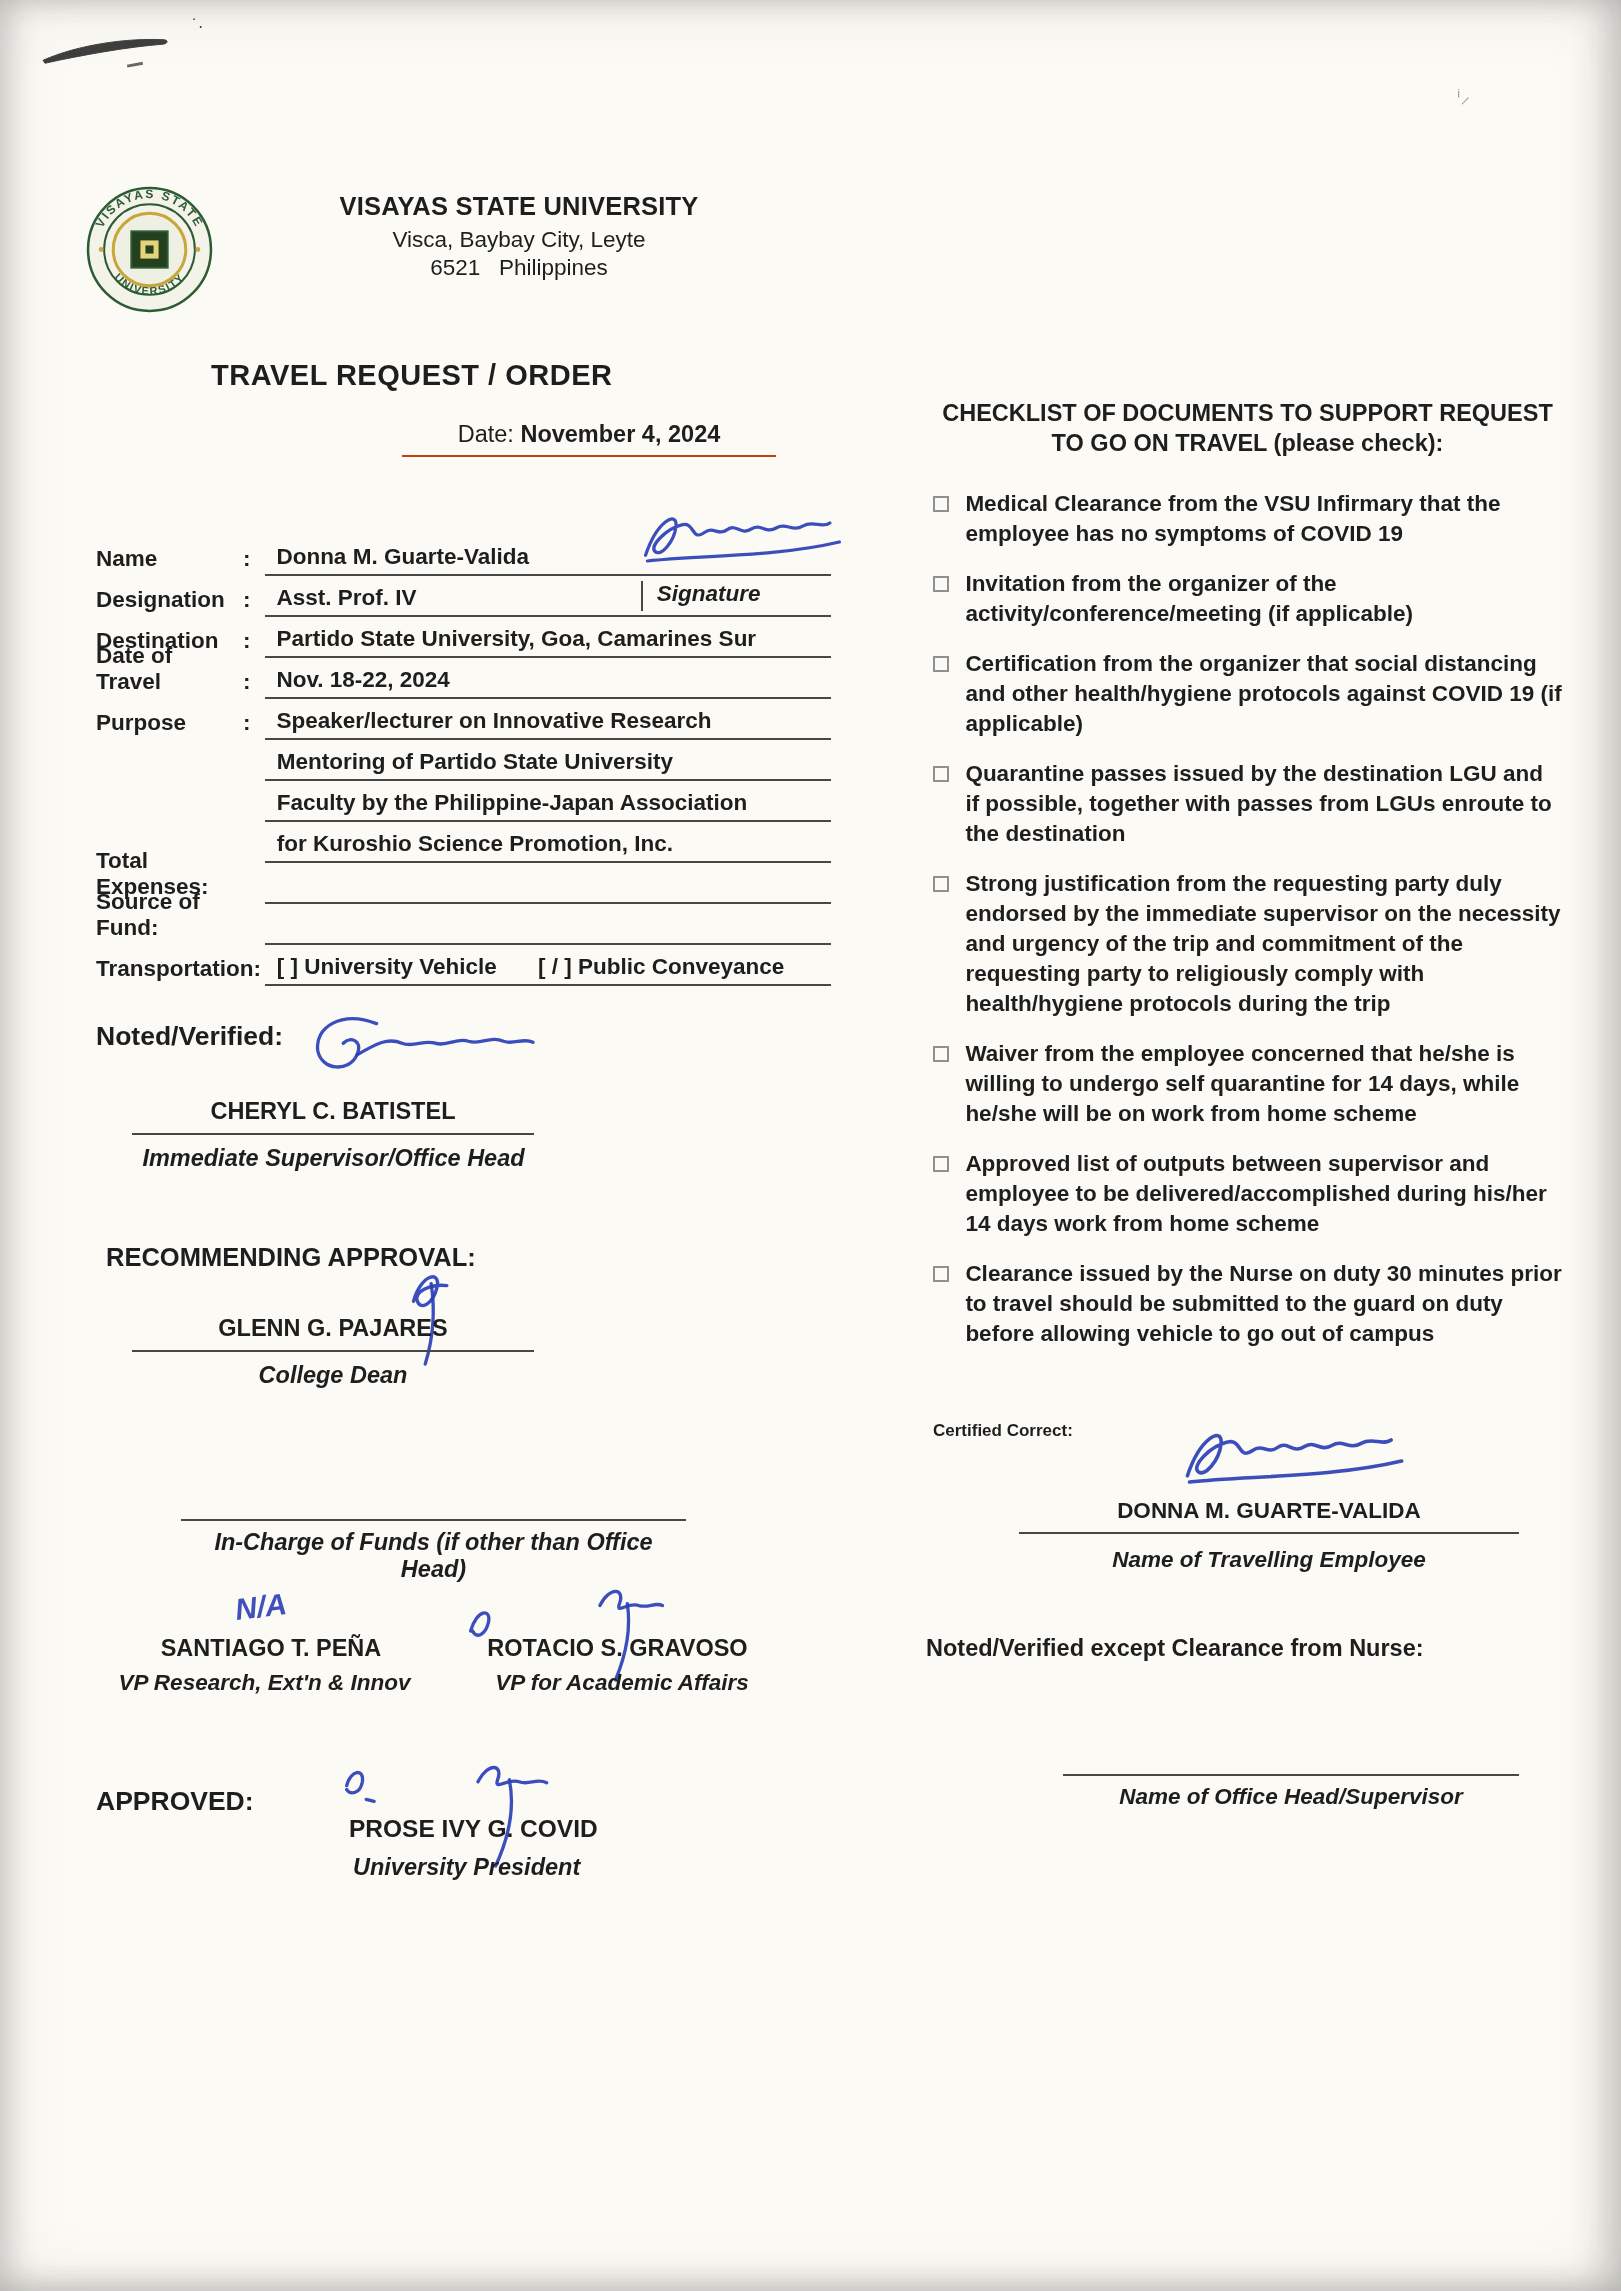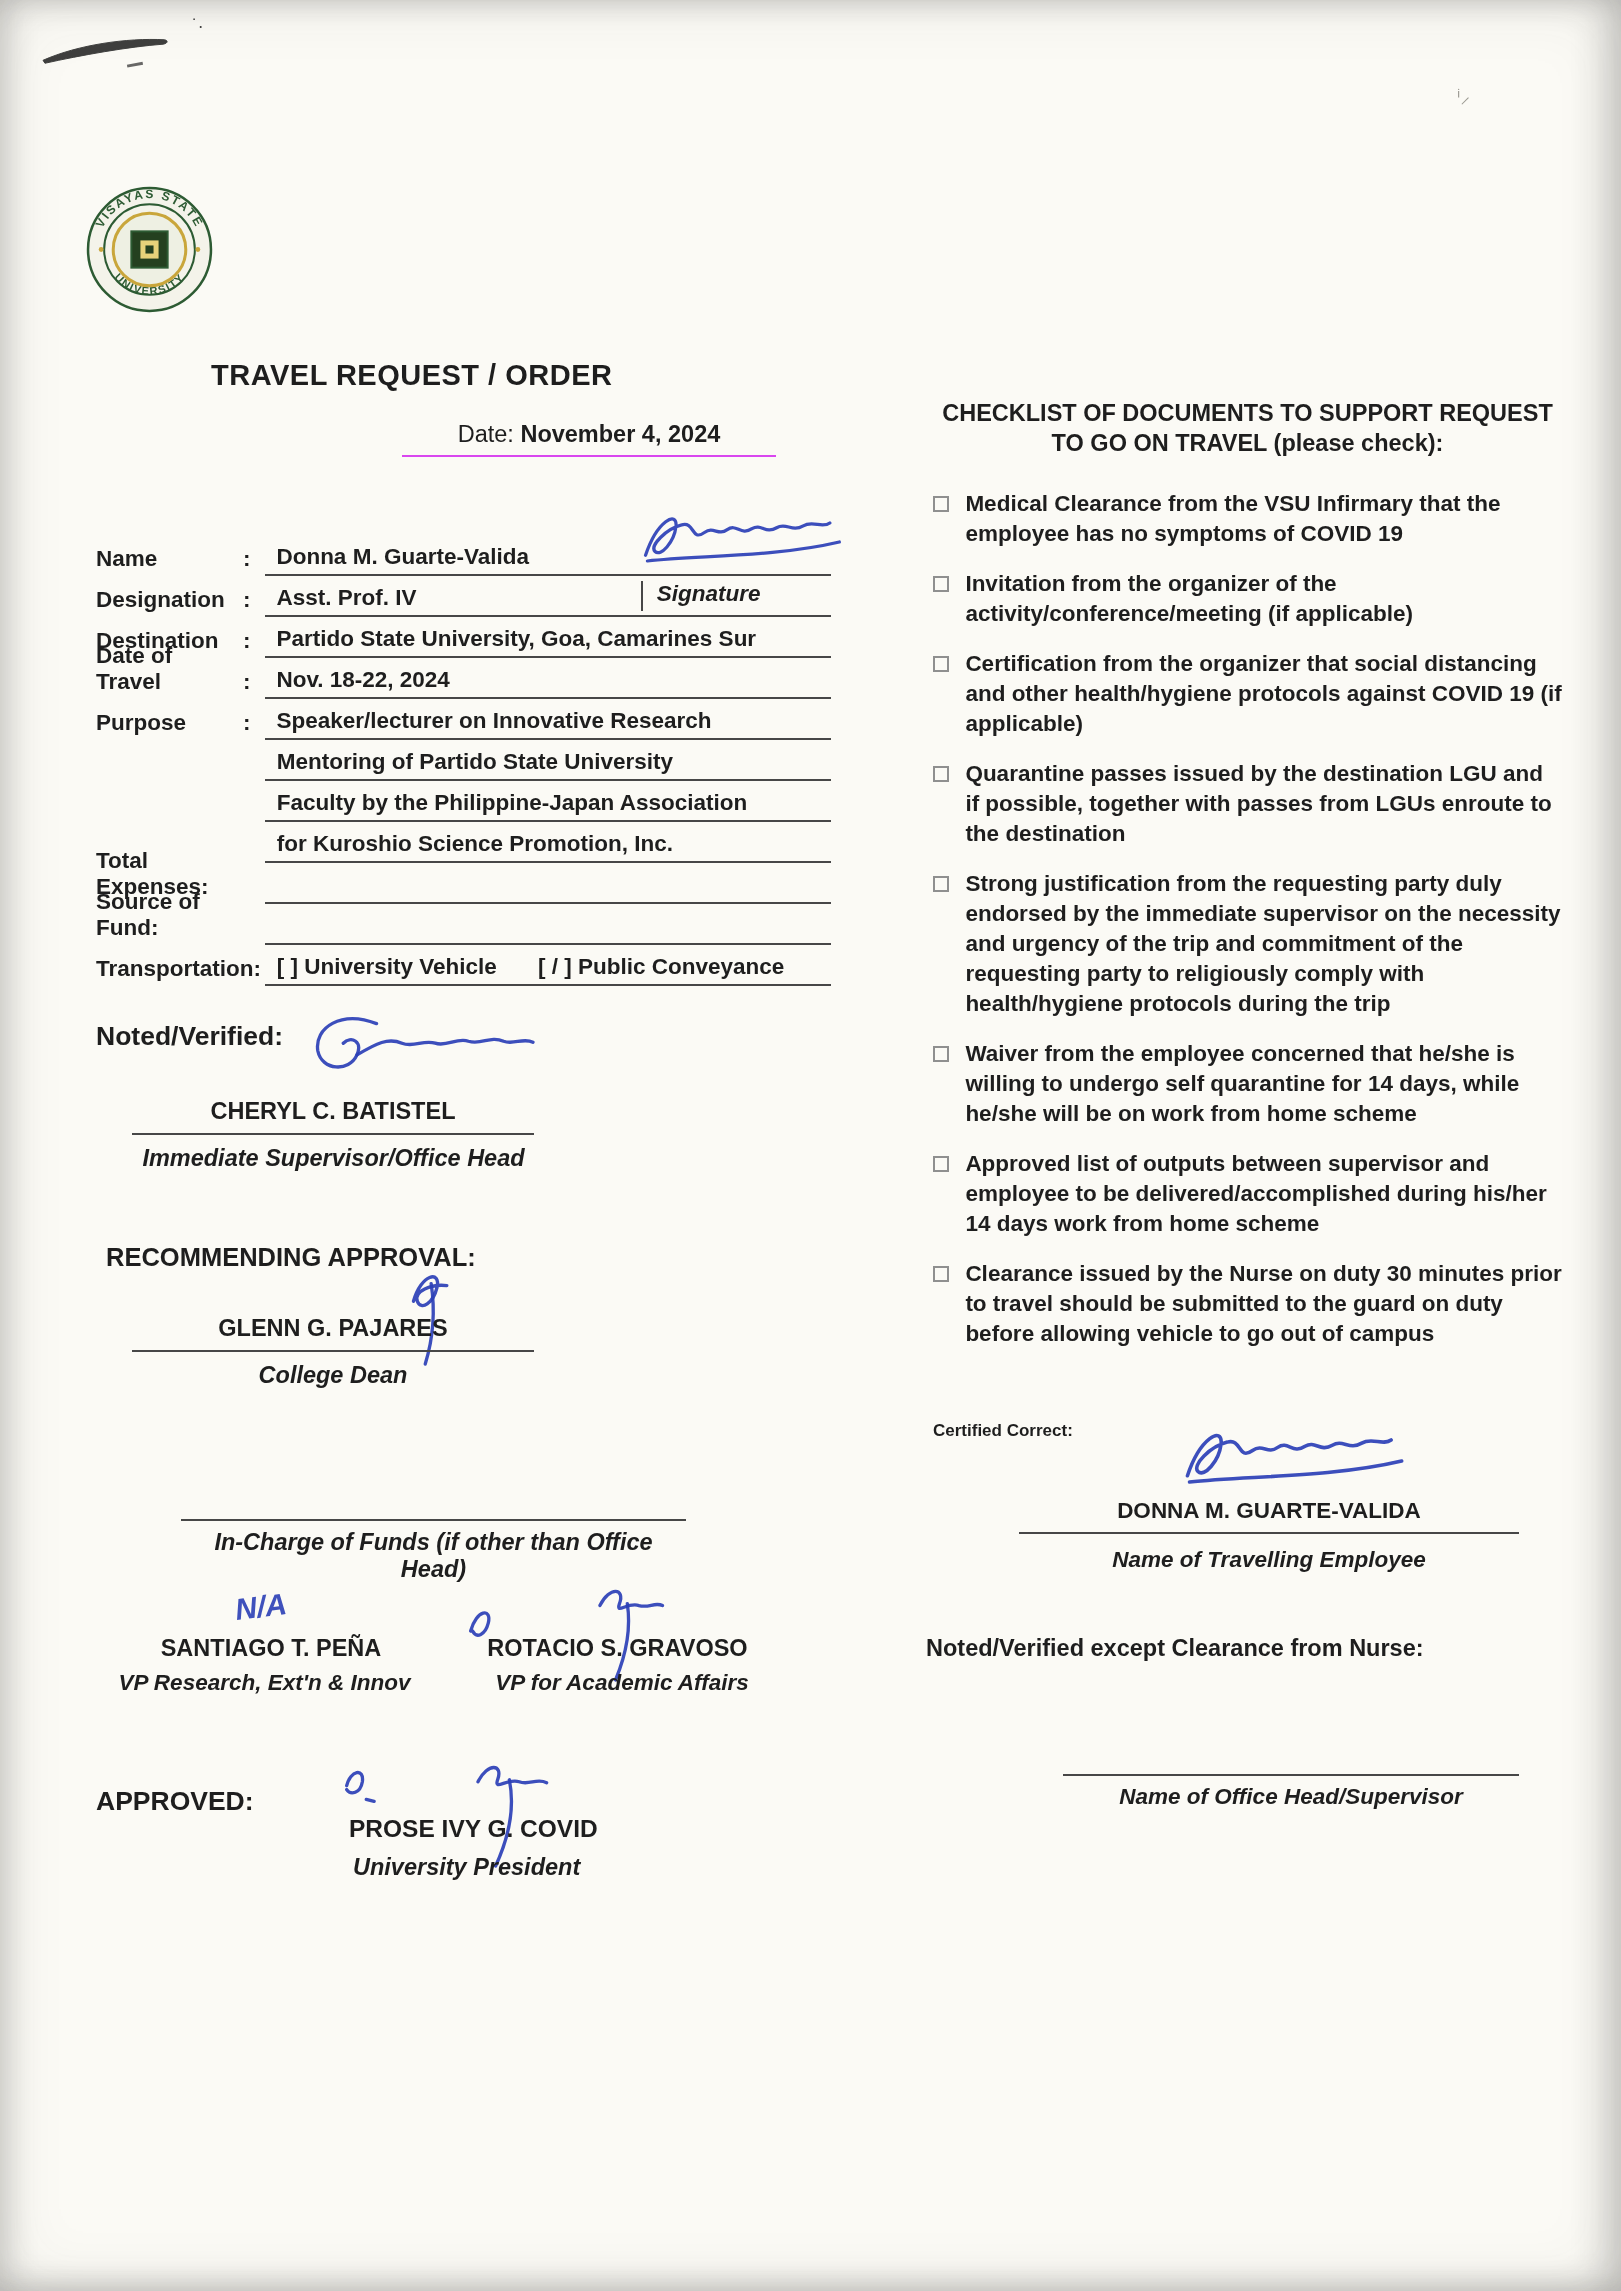--- a/index.html
+++ b/index.html
@@ -21,21 +21,21 @@
   .i { font-style:italic; }
   .center { text-align:center; }
   .ink { stroke:#2b3fb6; stroke-width:3.4; fill:none; stroke-linecap:round; stroke-linejoin:round; opacity:.92; }
 
   
   .hdr-text { left:323px; top:192px; width:392px; text-align:center; }
   .uni-name { font-size:25.5px; font-weight:bold; letter-spacing:0.2px; }
   .addr { font-size:22.5px; margin-top:5.9px; white-space:pre; }
   .doc-title { left:211px; top:359px; font-size:29px; font-weight:bold; letter-spacing:0.5px; }
   .date-line { left:402px; top:421px; width:374px; text-align:center;
-               border-bottom:2px solid #d946ef; padding-bottom:6.9px; font-size:23.5px; }
+               border-bottom:2px solid #c2410c; padding-bottom:6.9px; font-size:23.5px; }
 
   
   .form-area { left:96px; top:535px; width:735px; font-size:22.5px; }
   .frow { display:flex; align-items:flex-end; height:41px; }
   .flabel { width:147px; font-weight:bold; padding-bottom:3.9px; flex:none; }
   .flabel.wide { width:169px; }
   .fcolon { width:21.6px; font-weight:bold; padding-bottom:3.9px; flex:none; }
   .fspace { width:169px; flex:none; }
   .fval { flex:1; border-bottom:2px solid #474747; padding:0 3.9px 3.9px 11.8px;
           font-weight:bold; white-space:nowrap; display:flex; align-items:flex-end; }
@@ -88,20 +88,25 @@
       <textPath href="#arcBot" startOffset="50%" text-anchor="middle">UNIVERSITY</textPath>
     </text>
     <circle cx="17" cy="65" r="2.4" fill="#c9a63b"></circle>
     <circle cx="113" cy="65" r="2.4" fill="#c9a63b"></circle>
     <circle cx="65" cy="65" r="36" fill="#eef0e3" stroke="#c9a63b" stroke-width="3"></circle>
     <rect x="47" y="47" width="36" height="36" fill="#24401f" stroke="#2d5b33" stroke-width="2"></rect>
     <rect x="56" y="56" width="18" height="18" fill="#e6d27a"></rect>
     <rect x="61" y="61" width="8" height="8" fill="#24401f"></rect>
   </svg>
 
+  <div class="abs hdr-text">
+    <div class="uni-name">VISAYAS STATE UNIVERSITY</div>
+    <div class="addr">Visca, Baybay City, Leyte</div>
+    <div class="addr" style="margin-top:2px;">6521   Philippines</div>
+  </div>
 
   <div class="abs doc-title">TRAVEL REQUEST / ORDER</div>
 
   <div class="abs date-line">
     <span>Date:</span>
     <span class="b">November 4, 2024</span>
   </div>
 
   <div class="abs form-area">
     <div class="frow">

